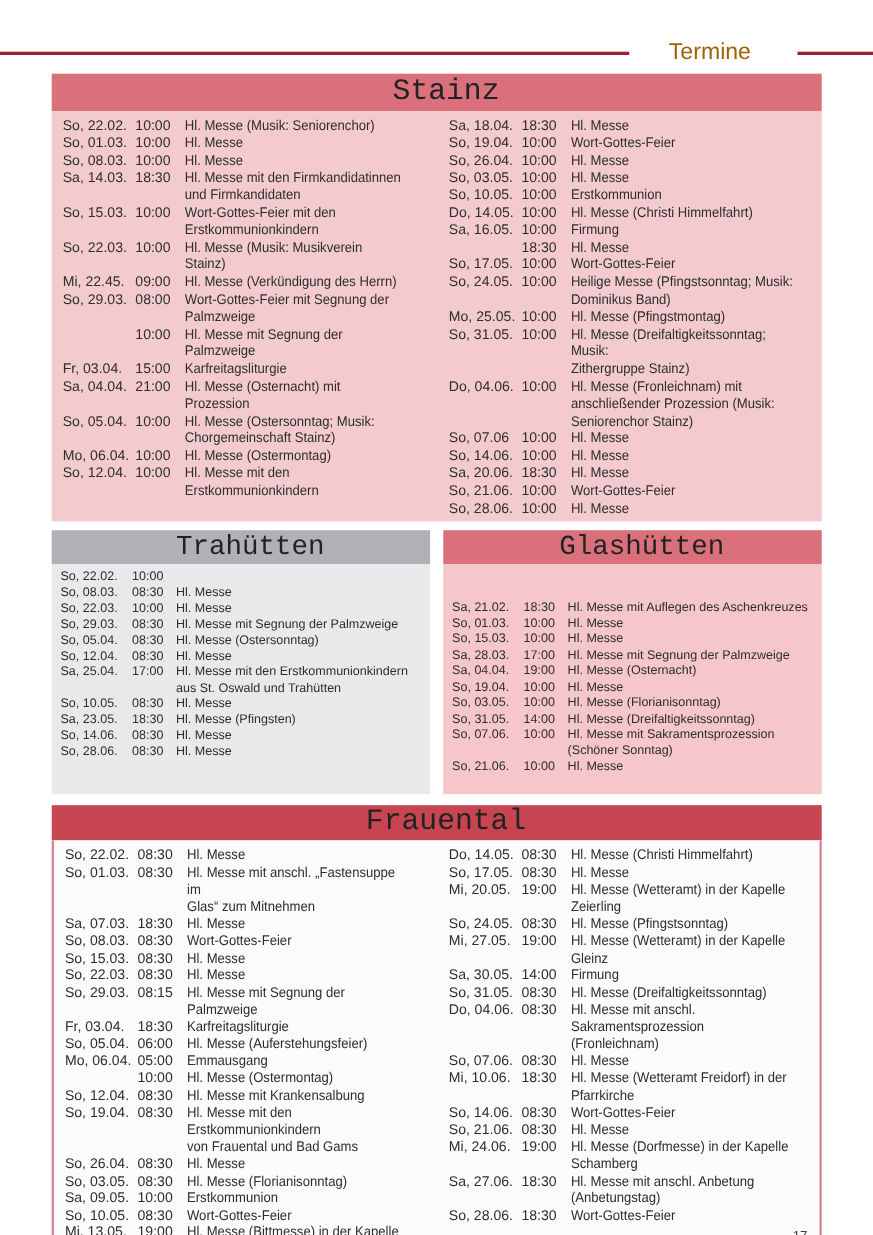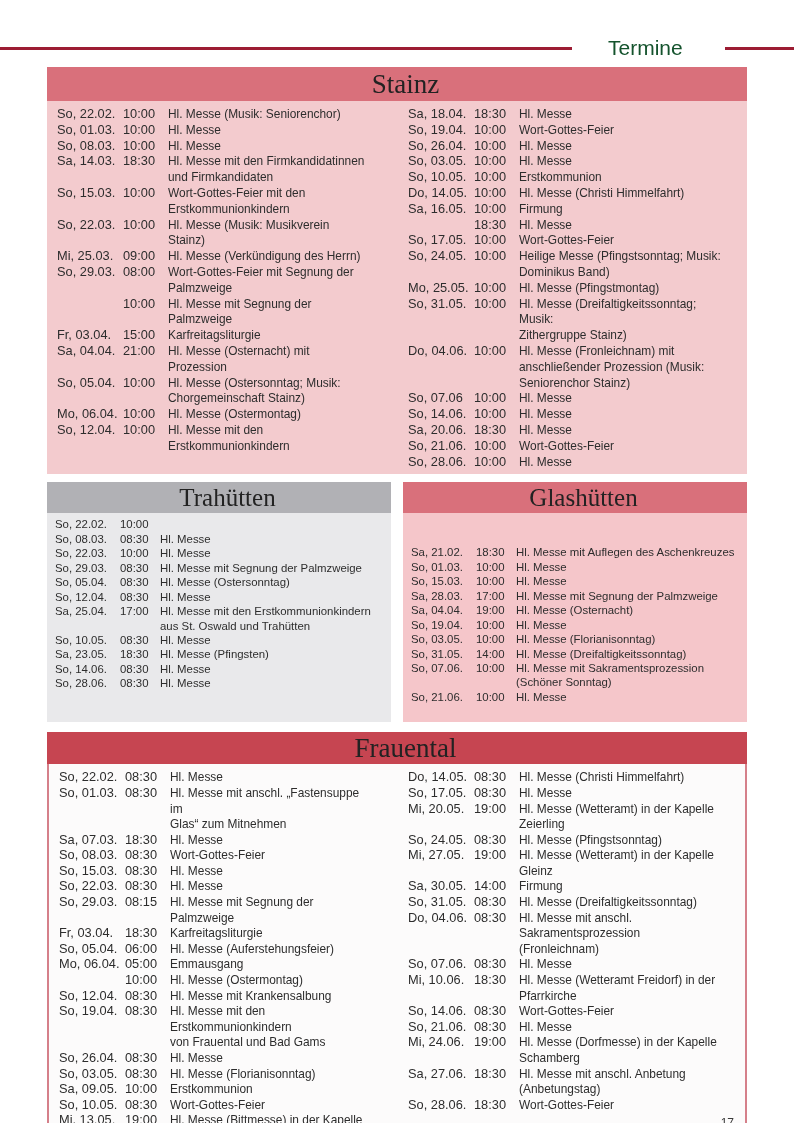--- a/index.html
+++ b/index.html
@@ -5,25 +5,25 @@
   html,body{margin:0;padding:0;background:#ffffff;}
   .page{position:relative;width:794px;height:1123px;background:#ffffff;overflow:hidden;
         font-family:"Liberation Sans","DejaVu Sans",sans-serif;color:#2d2d2d;}
   *{box-sizing:border-box;}
 
   
   .topbar{display:flex;align-items:center;margin-top:35px;height:26px;}
   .rule{height:3px;}
   .rule-a{width:572px;}
   .rule-b{flex:1;}
-  .termine{font-size:21px;color:#14532d;margin:0 42px 0 36px;white-space:nowrap;}
+  .termine{font-size:21px;color:#a16207;margin:0 42px 0 36px;white-space:nowrap;}
 
   .content{margin:6px 47px 0 47px;width:700px;}
 
-  .sec-header{text-align:center;color:#222;font-family:Liberation Serif, serif;padding-left:17px;}
+  .sec-header{text-align:center;color:#222;font-family:Liberation Mono, monospace;padding-left:17px;}
   .large .sec-header{height:34px;line-height:34px;font-size:27px;}
   .half  .sec-header{height:31px;line-height:31px;font-size:25px;}
   .frauental .sec-header{height:32px;line-height:32px;}
 
   .sec-body{display:flex;gap:10px;padding:5px 8px 5px 0;}
   .stainz .sec-body{min-height:355px;}
   .half-row{display:flex;gap:12px;margin-top:8px;}
   .half{flex:1;}
   .half .sec-body{height:209px;padding:4px 4px 0 0;}
   .glashuetten .sec-body{padding-top:14px;}
@@ -89,21 +89,21 @@
               <span class="desc">Wort-Gottes-Feier mit den
 Erstkommunionkindern</span>
             </div>
             <div class="row">
               <span class="date">So, 22.03.</span>
               <span class="time">10:00</span>
               <span class="desc">Hl. Messe (Musik: Musikverein
 Stainz)</span>
             </div>
             <div class="row">
-              <span class="date">Mi, 25.03.</span>
+              <span class="date">Mi, 22.45.</span>
               <span class="time">09:00</span>
               <span class="desc">Hl. Messe (Verkündigung des Herrn)</span>
             </div>
             <div class="row">
               <span class="date">So, 29.03.</span>
               <span class="time">08:00</span>
               <span class="desc">Wort-Gottes-Feier mit Segnung der
 Palmzweige</span>
             </div>
             <div class="row">

